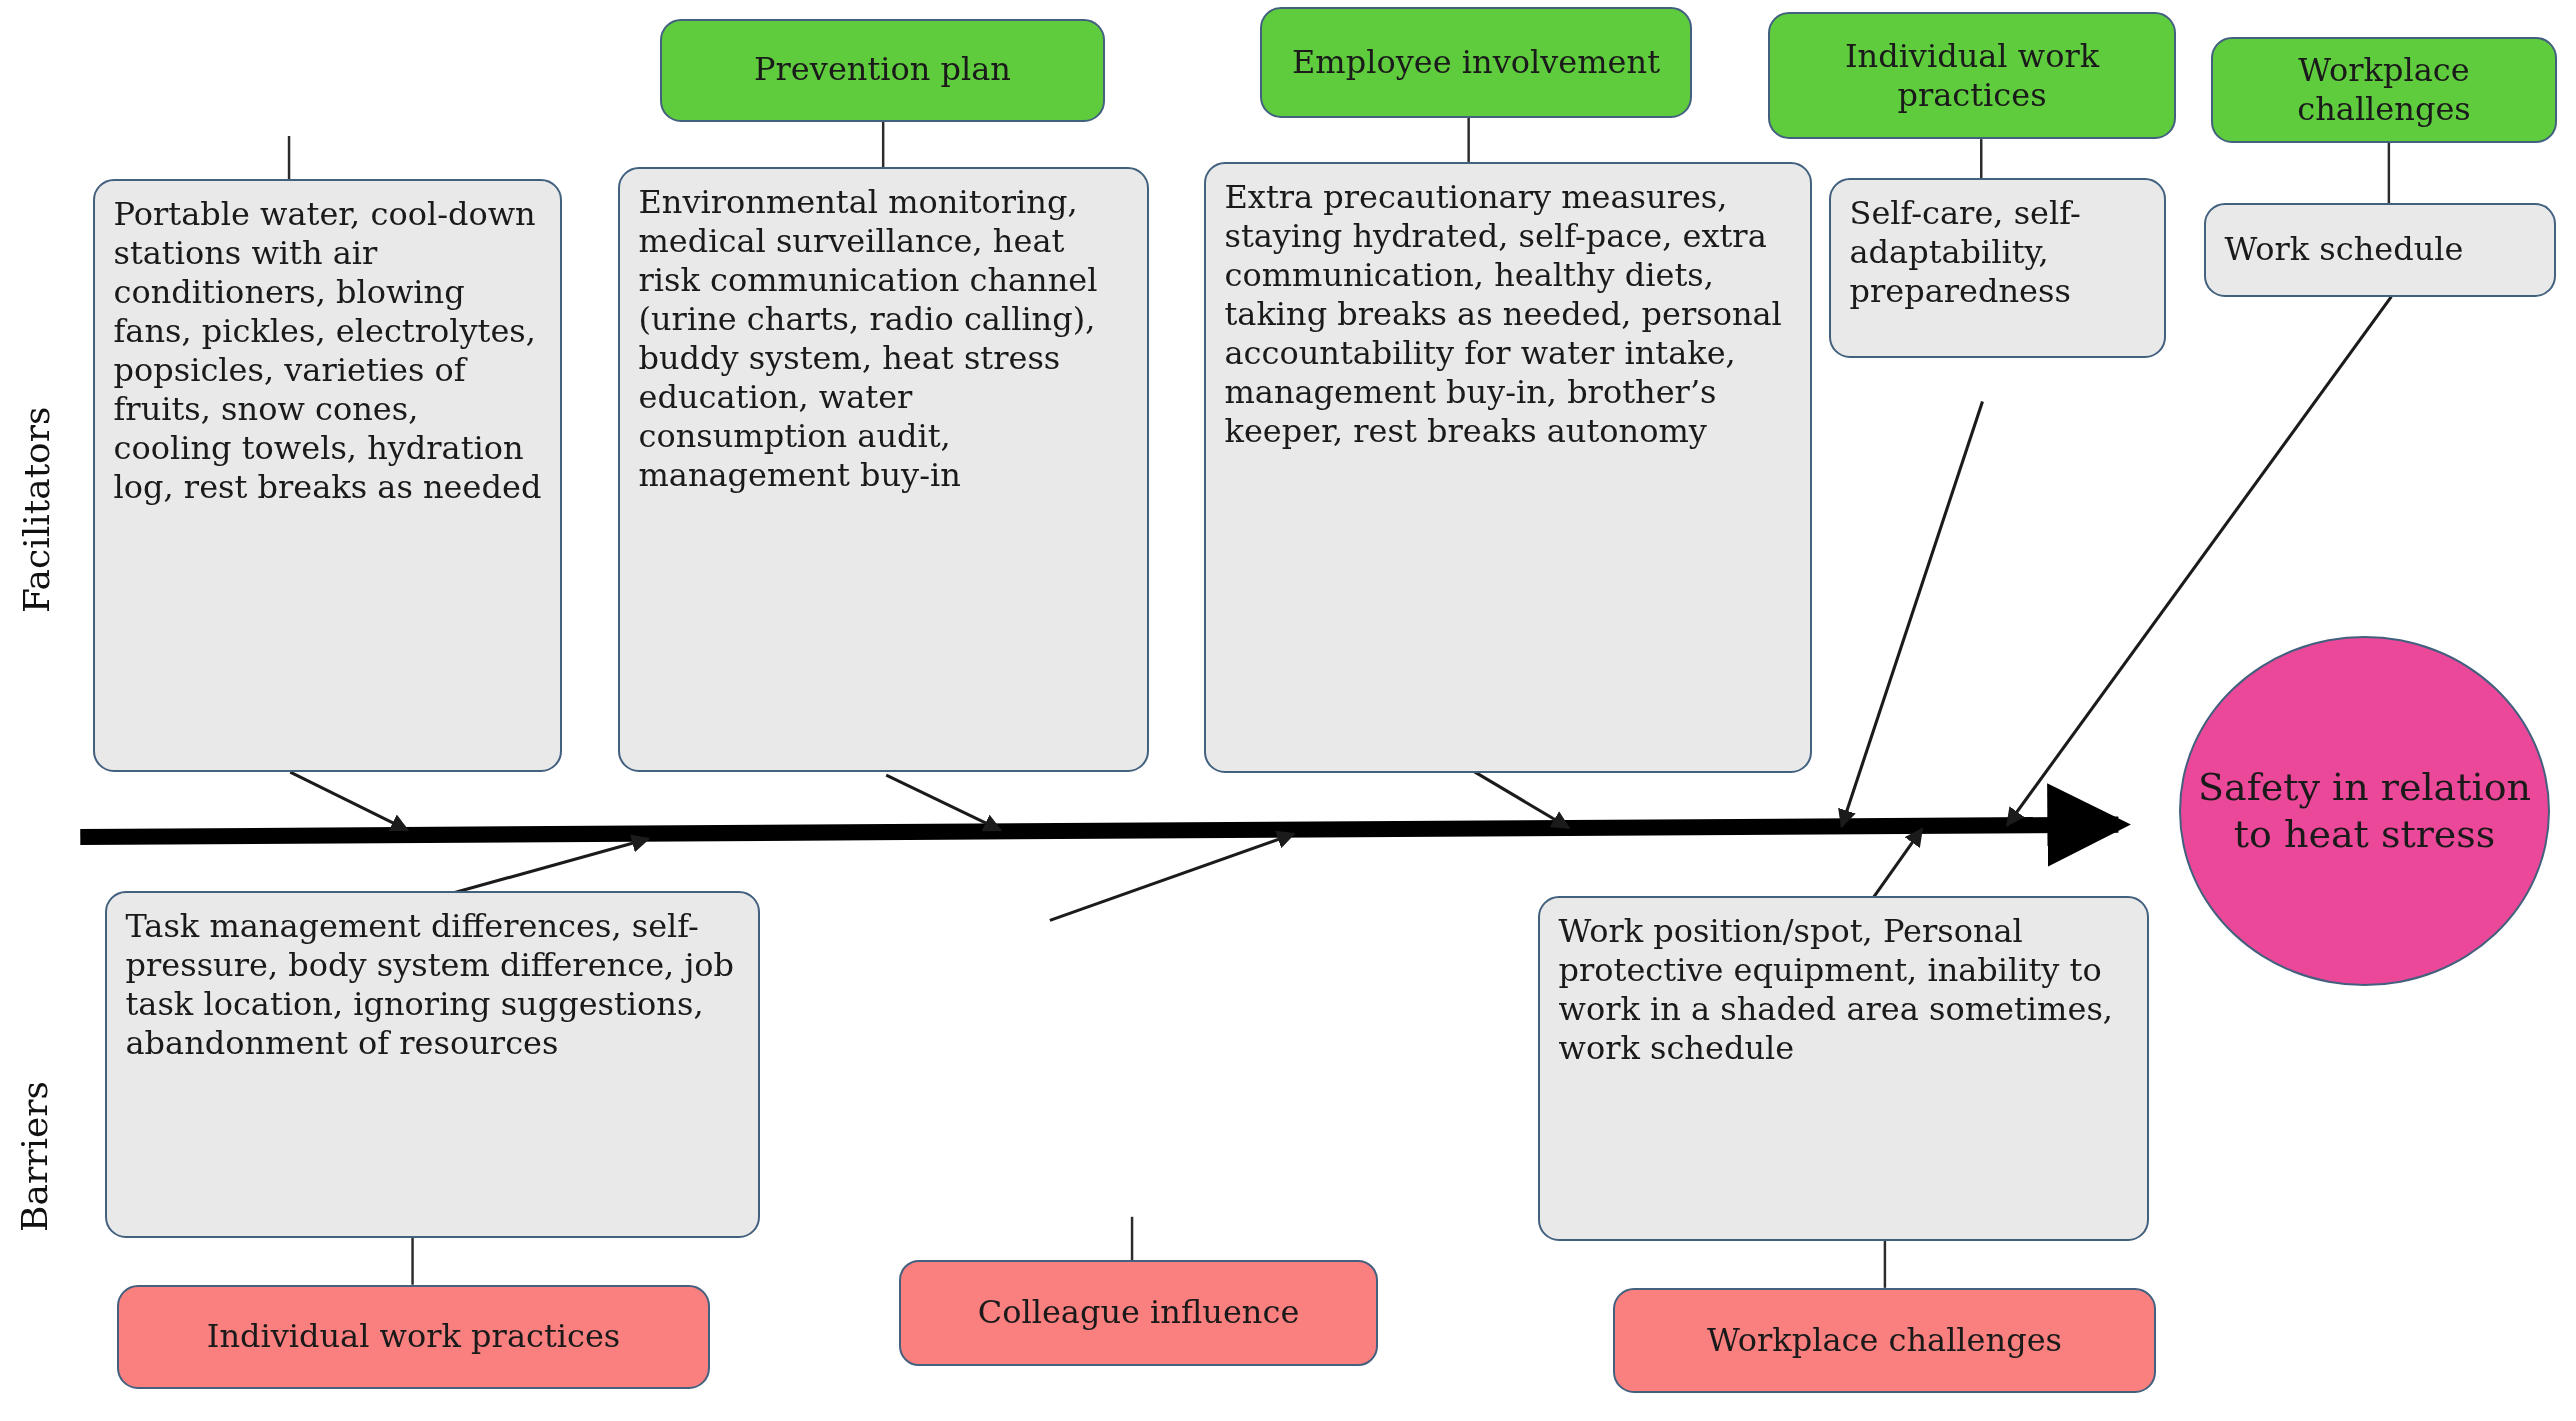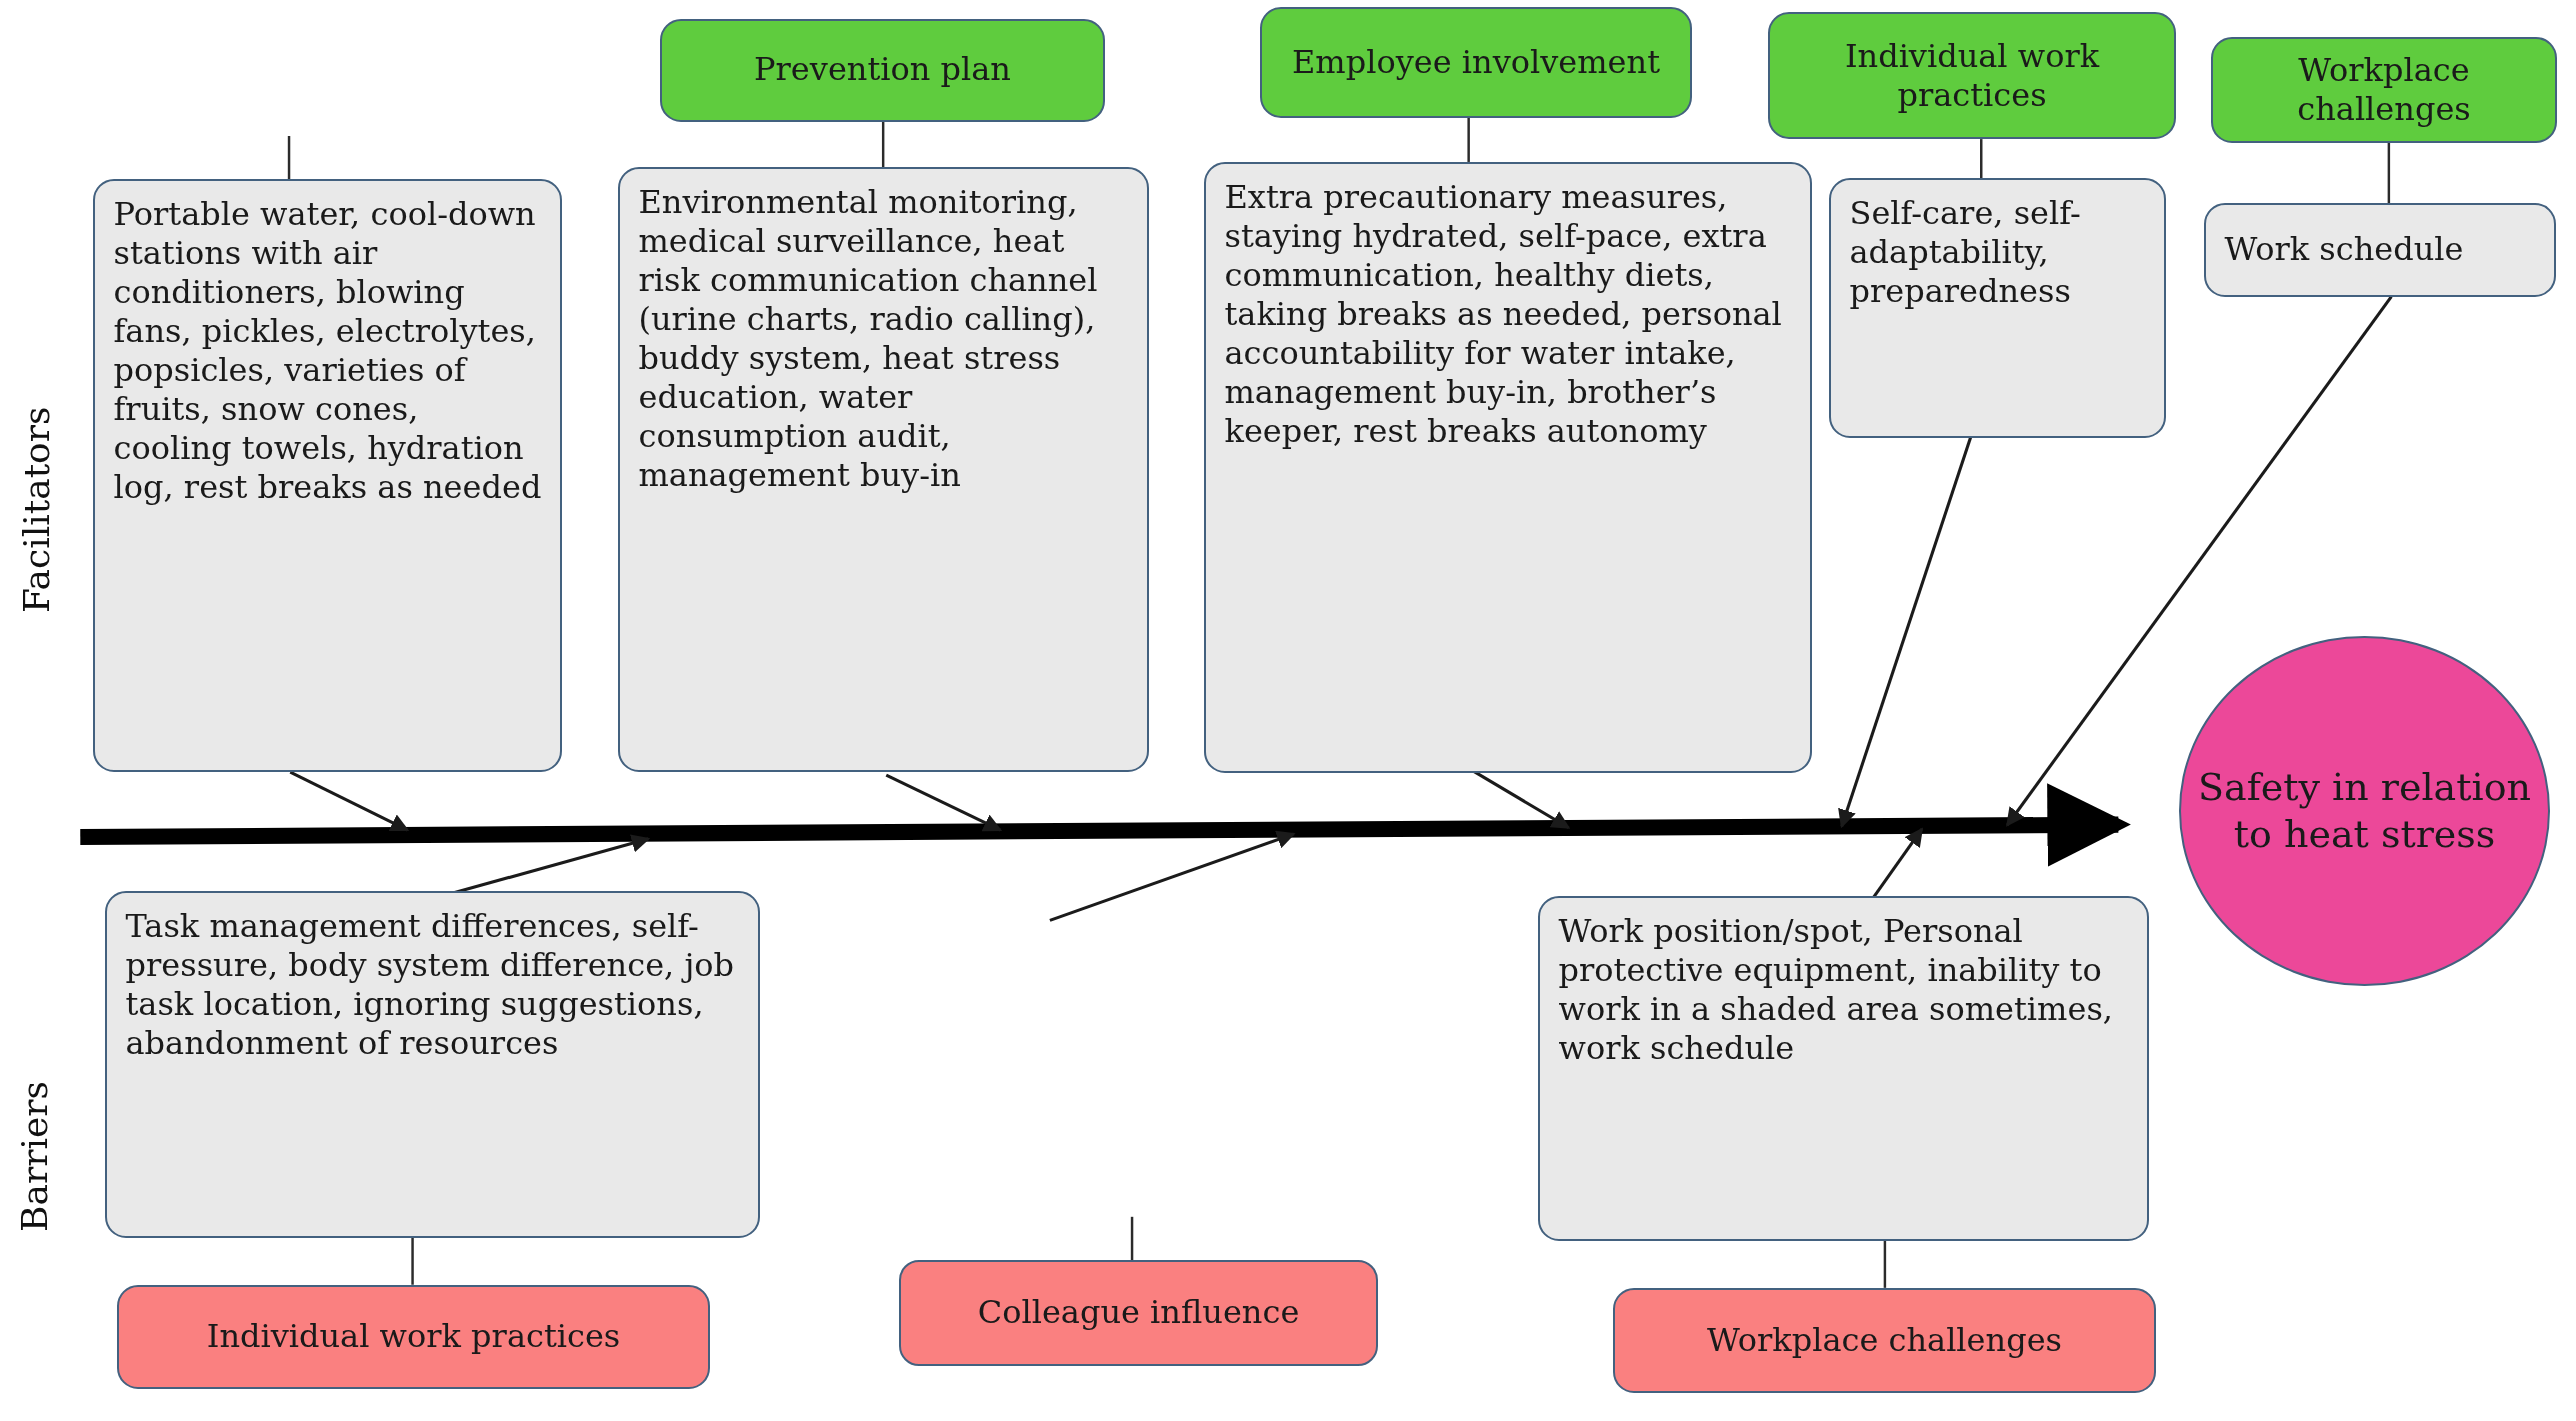--- a/index.html
+++ b/index.html
@@ -101,21 +101,21 @@
   </div>
 
   <div class="node detail" style="left:618px;top:167px;width:531px;height:605px;">
     <span>Environmental monitoring, medical surveillance, heat risk communication channel (urine charts, radio calling), buddy system, heat stress education, water consumption audit, management buy-in</span>
   </div>
 
   <div class="node detail" style="left:1204px;top:162px;width:608px;height:611px;">
     <span>Extra precautionary measures, staying hydrated, self-pace, extra communication, healthy diets, taking breaks as needed, personal accountability for water intake, management buy-in, brother’s keeper, rest breaks autonomy</span>
   </div>
 
-  <div class="node detail" style="left:1829px;top:178px;width:337px;height:260px;">
+  <div class="node detail" style="left:1829px;top:178px;width:337px;height:180px;">
     <span>Self-care, self-adaptability, preparedness</span>
   </div>
 
   <div class="node detail" style="left:2204px;top:203px;width:352px;height:94px;
               align-items:center;">
     <span>Work schedule</span>
   </div>
 
   <div class="hub" style="left:2179px;top:636px;width:371px;height:350px;">
     <span>Safety in relation to heat stress</span>

